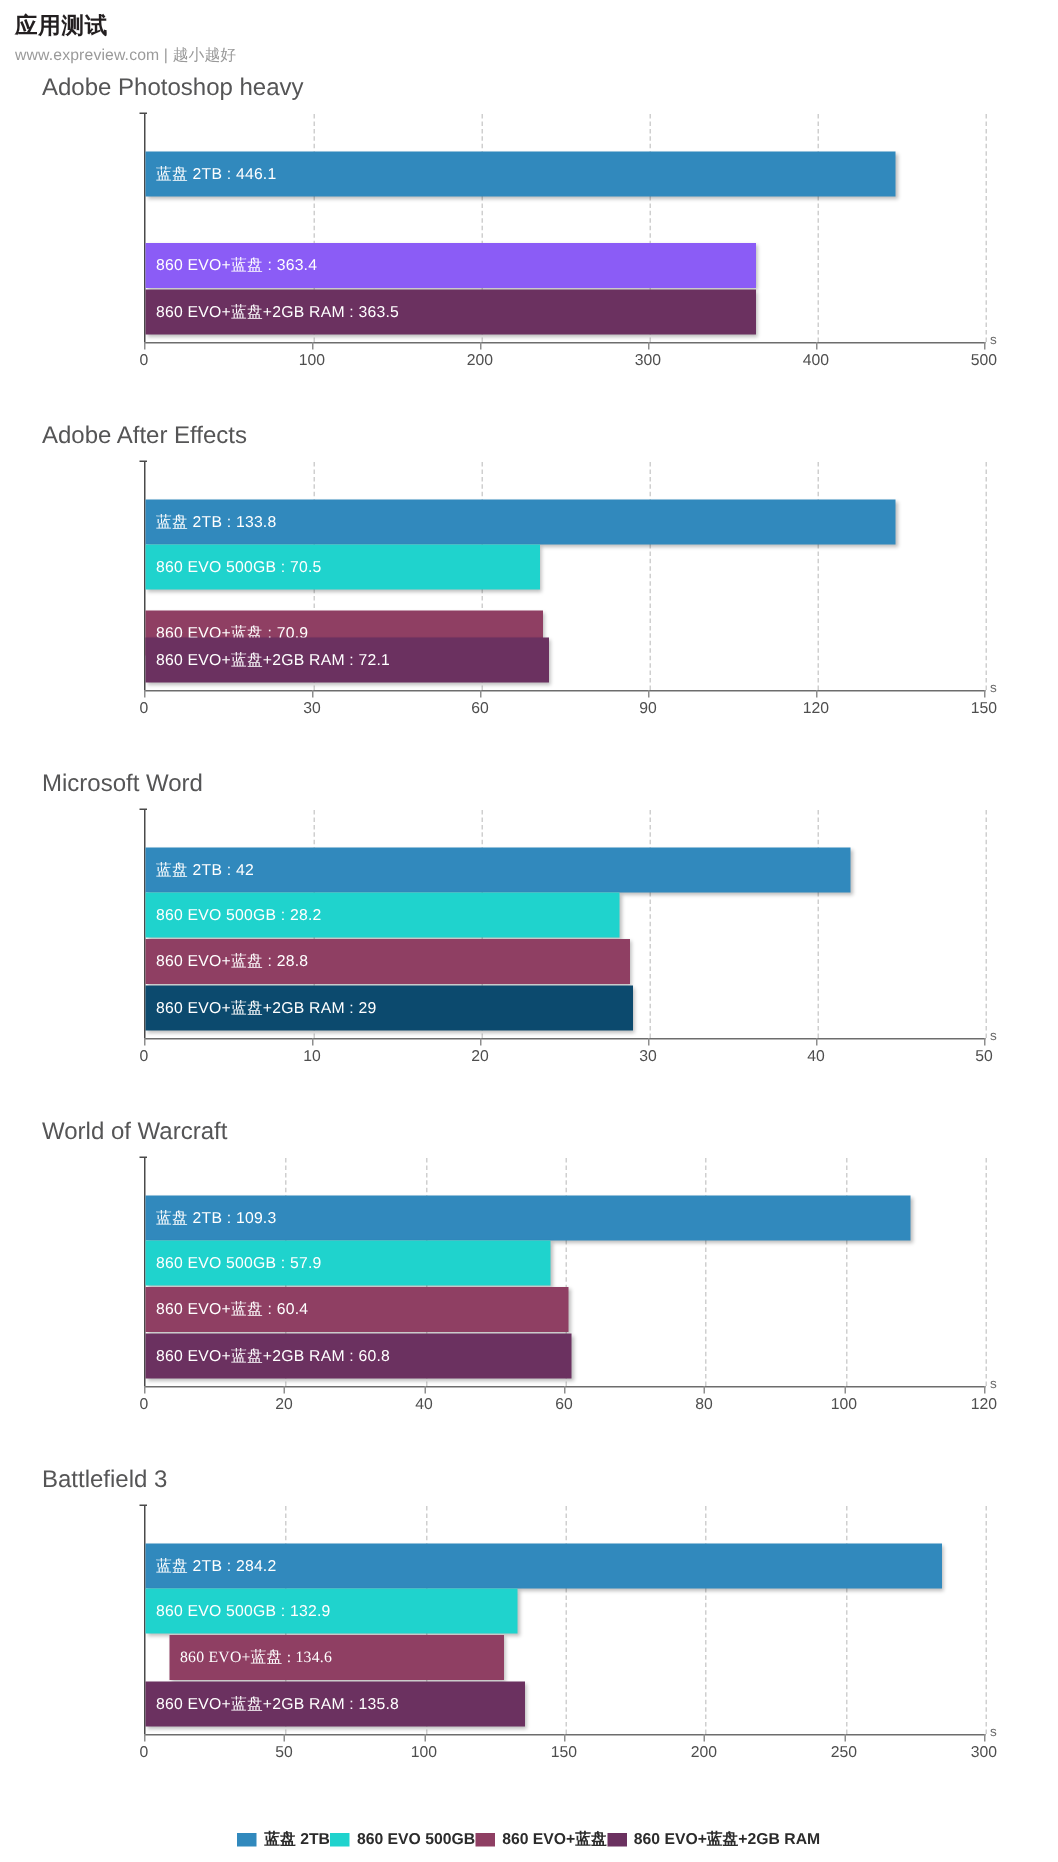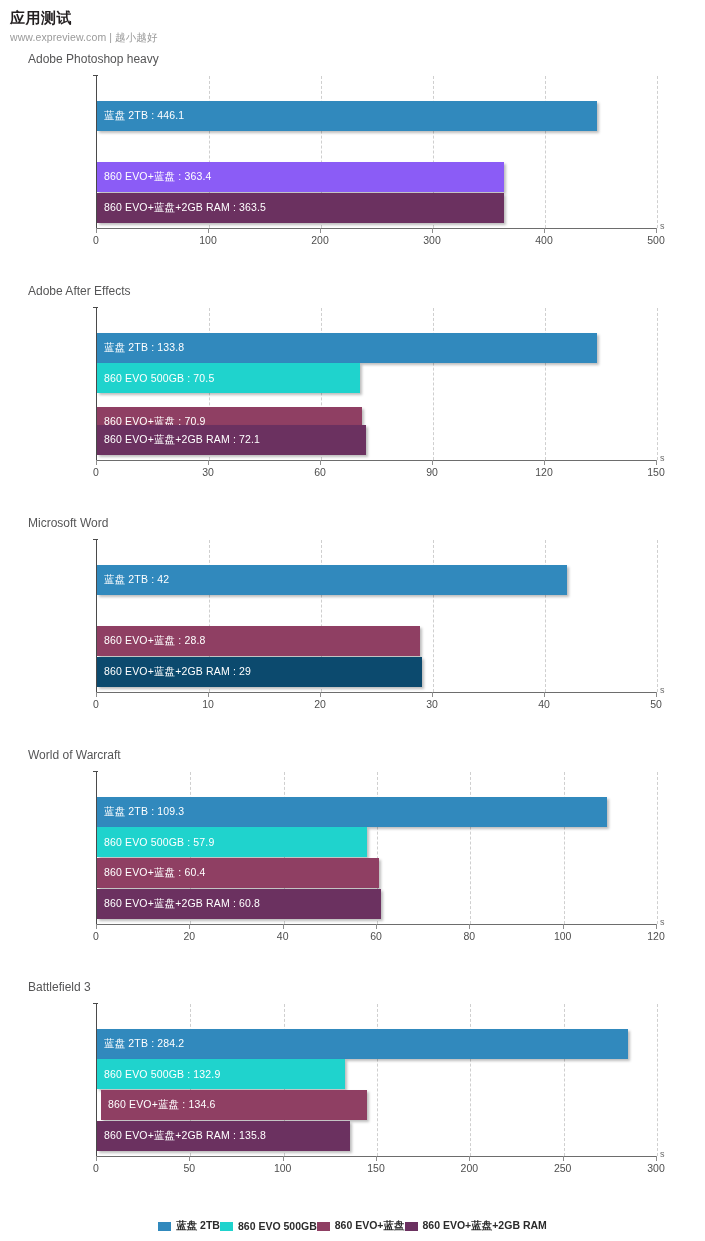--- a/index.html
+++ b/index.html
@@ -34,21 +34,21 @@
   .charts { margin-top: 8px; }
   .chart-block {
     position: relative;
     height: 232px;
     width: 705px;
   }
   .chart-title {
     position: absolute;
     left: 28px;
     top: 0px;
-    font-size: 12px;
+    font-size: 16px;
     color: #555556;
     line-height: 14px;
     white-space: nowrap;
   }
 
   
   .plot {
     position: absolute;
     left: 96px;
     top: 24px;
@@ -226,20 +226,23 @@
       <div class="chart-title">Microsoft Word</div>
       <div class="plot">
         <div class="tick-top-stub"></div>
         <div class="gridline" style="left: 112px;"></div>
         <div class="gridline" style="left: 224px;"></div>
         <div class="gridline" style="left: 336px;"></div>
         <div class="gridline" style="left: 448px;"></div>
         <div class="gridline" style="left: 560px;"></div>
         <div class="bar" style="left: 0px; top: 25px; width: 470.4px; background: rgb(49, 137, 189);">
           <span class="bar-label">蓝盘 2TB : 42</span>
+        </div>
+        <div class="bar" style="left: 0px; top: 55px; width: 315.84px; background: rgb(31, 211, 205);">
+          <span class="bar-label">860 EVO 500GB : 28.2</span>
         </div>
         <div class="bar" style="left: 0px; top: 86px; width: 322.56px; background: rgb(143, 63, 99);">
           <span class="bar-label">860 EVO+蓝盘 : 28.8</span>
         </div>
         <div class="bar" style="left: 0px; top: 117px; width: 324.8px; background: #0c4a6e;">
           <span class="bar-label">860 EVO+蓝盘+2GB RAM : 29</span>
         </div>
       </div>
       <div class="axis-line"></div>
       <div class="tick-mark" style="left: 96px;"></div>
@@ -305,21 +308,21 @@
         <div class="gridline" style="left: 280px;"></div>
         <div class="gridline" style="left: 373.333px;"></div>
         <div class="gridline" style="left: 466.667px;"></div>
         <div class="gridline" style="left: 560px;"></div>
         <div class="bar" style="left: 0px; top: 25px; width: 530.507px; background: rgb(49, 137, 189);">
           <span class="bar-label">蓝盘 2TB : 284.2</span>
         </div>
         <div class="bar" style="left: 0px; top: 55px; width: 248.08px; background: rgb(31, 211, 205);">
           <span class="bar-label">860 EVO 500GB : 132.9</span>
         </div>
-        <div class="bar" style="left: 4px; top: 86px; width: 266px; background: rgb(143, 63, 99);">
+        <div class="bar" style="left: 16px; top: 86px; width: 223px; background: rgb(143, 63, 99); font-family: Liberation Serif, serif;">
           <span class="bar-label">860 EVO+蓝盘 : 134.6</span>
         </div>
         <div class="bar" style="left: 0px; top: 117px; width: 253.493px; background: rgb(107, 49, 96);">
           <span class="bar-label">860 EVO+蓝盘+2GB RAM : 135.8</span>
         </div>
       </div>
       <div class="axis-line"></div>
       <div class="tick-mark" style="left: 96px;"></div>
       <div class="tick-label" style="left: 96px;">0</div>
       <div class="tick-mark" style="left: 189.333px;"></div>

